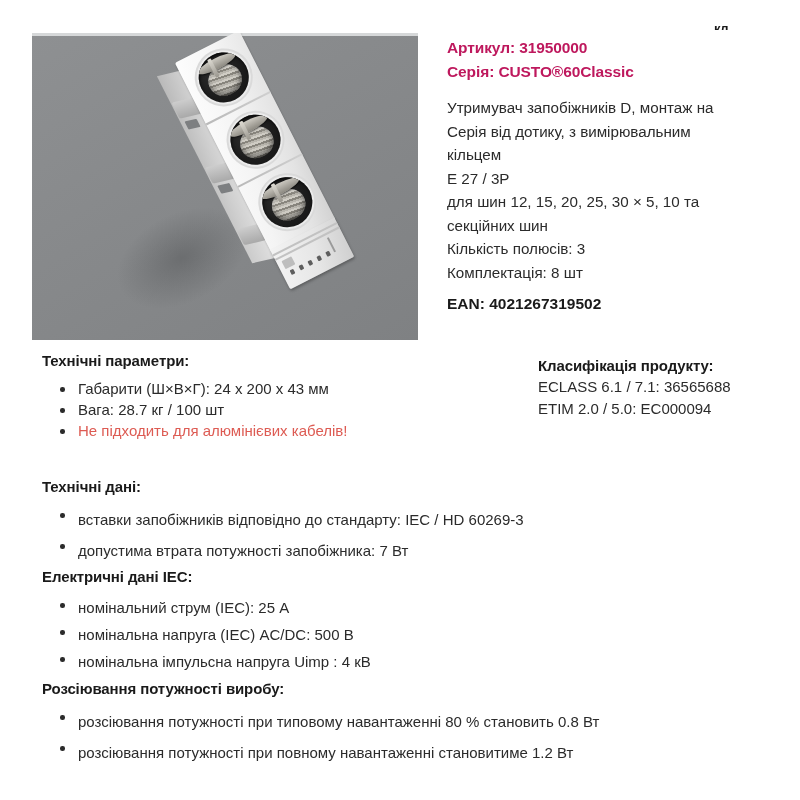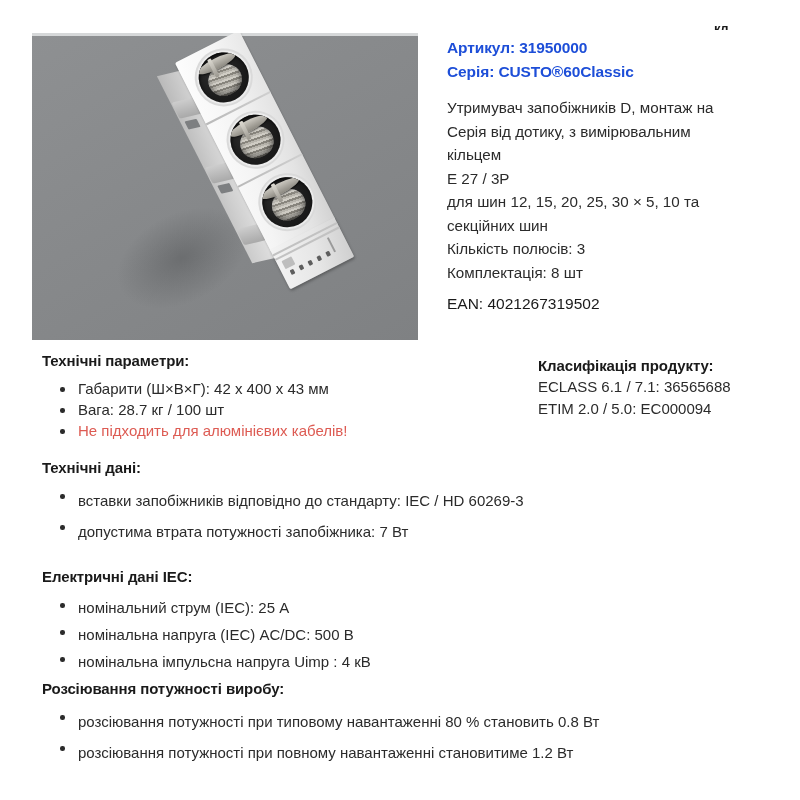--- a/index.html
+++ b/index.html
@@ -239,33 +239,33 @@
   .spec-header {
     position: absolute;
     left: 447px;
     top: 36px;
     width: 340px;
   }
   .spec-header .bold-line {
     font-size: 15.5px;
     font-weight: bold;
     line-height: 24px;
-    color: #1d4ed8;
+    color: #be185d;
     letter-spacing: -0.1px;
   }
   .spec-header .desc {
     margin-top: 12px;
     font-size: 15.2px;
     line-height: 23.5px;
     color: #2b2b2b;
   }
   .spec-header .ean {
     margin-top: 11px;
     font-size: 15.5px;
-    font-weight: normal;
+    font-weight: bold;
     color: #1a1a1a;
   }
 
   
   .section { position: absolute; margin-left: 10px; }
   .sec-title {
     font-size: 15px;
     font-weight: bold;
     color: #1a1a1a;
     letter-spacing: -0.1px;
@@ -299,21 +299,21 @@
   #sec-tech-params ul.bullets li { line-height: 21px; }
 
   #sec-classification { left: 528px; top: 357px; width: 265px; }
   .class-line {
     font-size: 15px;
     line-height: 21.5px;
     color: #2b2b2b;
   }
   #sec-classification .sec-title { margin-bottom: 2px; }
 
-  #sec-tech-data { left: 32px; top: 459px; width: 620px; }
+  #sec-tech-data { left: 32px; top: 478px; width: 620px; }
   #sec-tech-data ul.bullets li { line-height: 31px; }
 
   #sec-electrical { left: 32px; top: 568px; width: 500px; }
   #sec-electrical ul.bullets li { line-height: 27px; }
 
   #sec-dissipation { left: 32px; top: 680px; width: 720px; }
   #sec-dissipation ul.bullets li { line-height: 31px; }
 </style>
 </head>
 <body>
@@ -385,21 +385,21 @@
       <div>секційних шин</div>
       <div>Кількість полюсів: 3</div>
       <div>Комплектація: 8 шт</div>
     </div>
     <div class="ean">EAN: 4021267319502</div>
   </div>
 
   <div class="section" id="sec-tech-params">
     <div class="sec-title">Технічні параметри:</div>
     <ul class="bullets">
-      <li>Габарити (Ш×В×Г): 42 x 400 x 43 мм</li>
+      <li>Габарити (Ш×В×Г): 24 x 200 x 43 мм</li>
       <li>Вага: 28.7 кг / 100 шт</li>
       <li class="warn">Не підходить для алюмінієвих кабелів!</li>
     </ul>
   </div>
 
   <div class="section" id="sec-classification">
     <div class="sec-title">Класифікація продукту:</div>
     <div class="class-line">ECLASS 6.1 / 7.1: 36565688</div>
     <div class="class-line">ETIM 2.0 / 5.0:  EC000094</div>
   </div>

